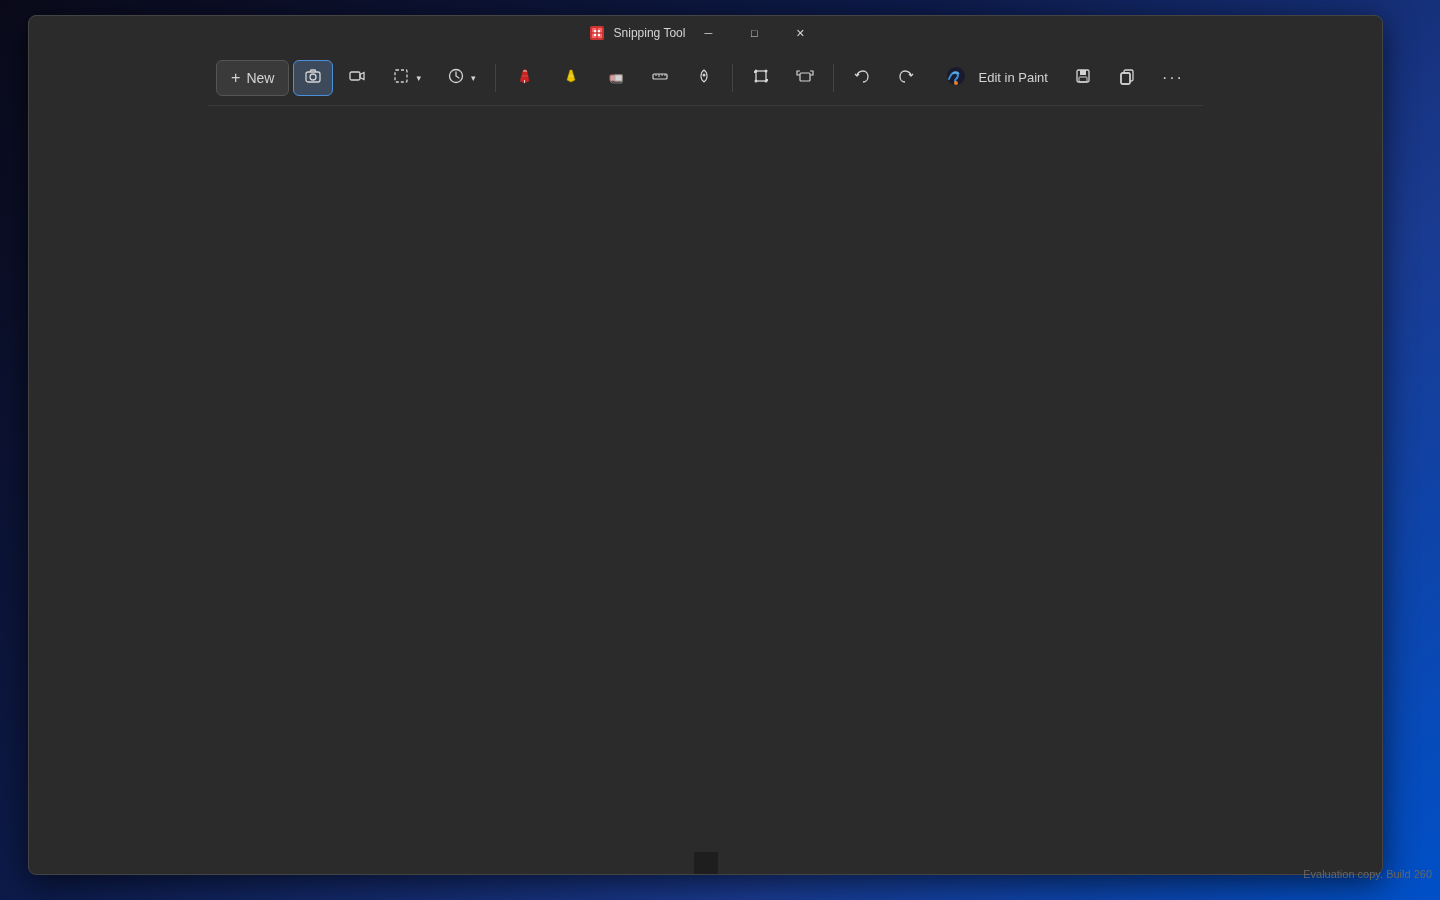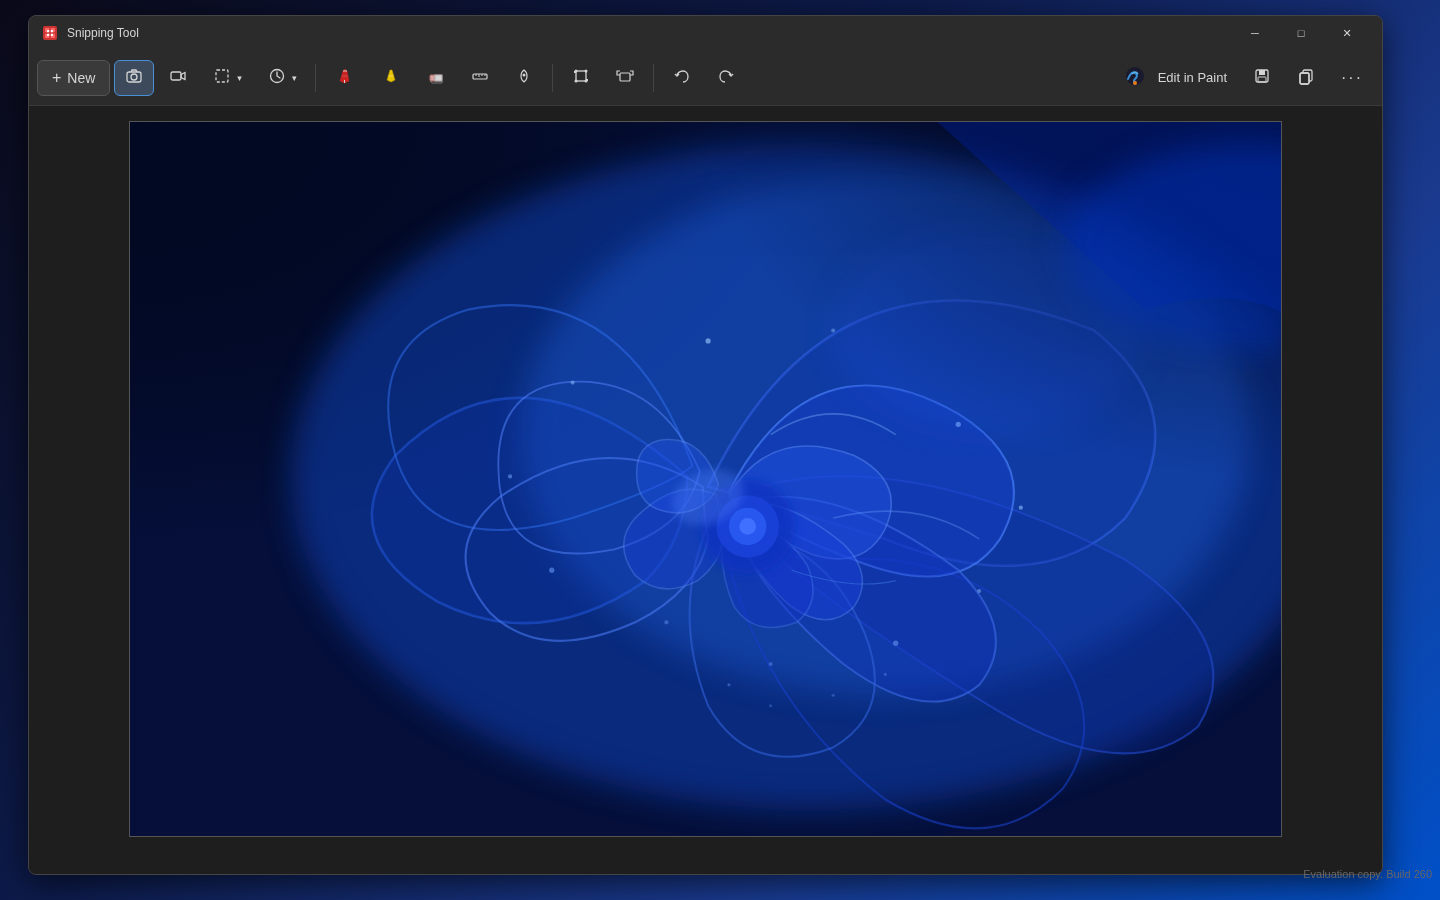--- a/index.html
+++ b/index.html
@@ -26,20 +26,21 @@
       left: 28px;
       width: 1355px;
       height: 860px;
       background: #2b2b2b;
       border: 1px solid #444;
       border-radius: 8px;
       display: flex;
       flex-direction: column;
       box-shadow: 0 8px 32px rgba(0,0,0,0.6);
       overflow: hidden;
+      align-items: center;
     }
 
     
     .titlebar {
       display: flex;
       align-items: center;
       height: 34px;
       background: #2b2b2b;
       padding: 0 12px;
       flex-shrink: 0;

